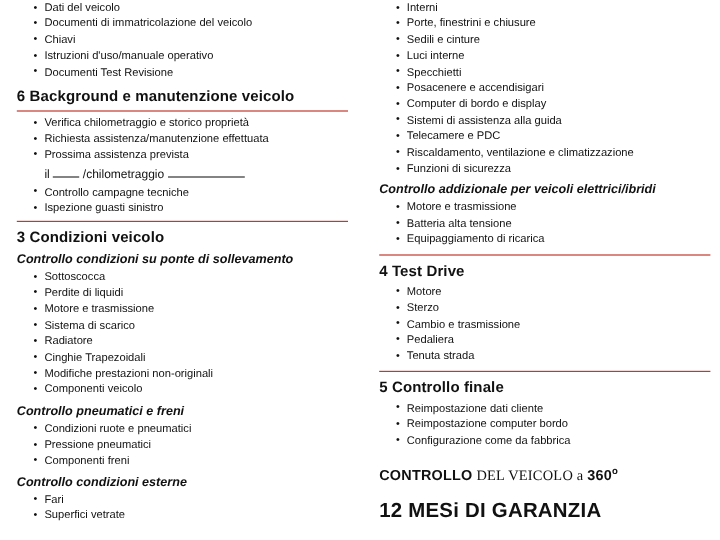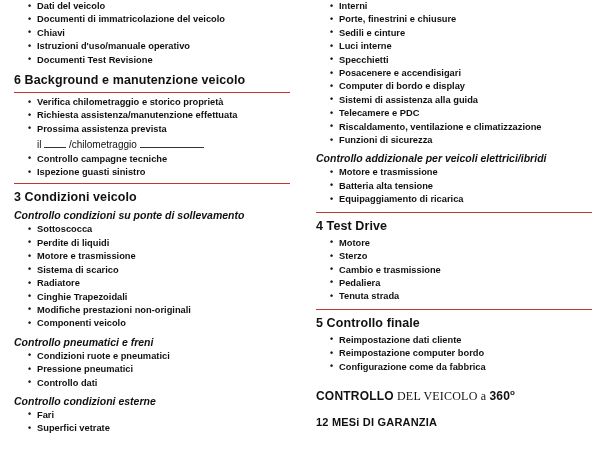--- a/index.html
+++ b/index.html
@@ -40,21 +40,20 @@
   h3.subsection {
     font-size: 10.5px;
     font-weight: bold;
     font-style: italic;
     margin: 5px 0 2px 0;
   }
   ul.bullets {
     list-style: none;
     margin: 0 0 2px 0;
     padding: 0 0 0 14px;
-    font-weight: bold;
   }
   ul.bullets > li {
     position: relative;
     font-size: 9.3px;
     line-height: 13.4px;
     padding-left: 9px;
     margin: 0;
     white-space: nowrap;
   }
   ul.bullets > li::before {
@@ -97,21 +96,21 @@
   }
   .footer-line .thin {
     font-weight: normal;
     font-family: Liberation Serif, serif;
   }
   .deg {
     font-size: 8px;
     vertical-align: super;
   }
   .footer-line2 {
-    font-size: 11px;
+    font-size: 17px;
     font-weight: bold;
     margin: 12px 0 0 0;
     letter-spacing: 0.2px;
   }
   .clip-top {
     margin-top: -3px;
   }
 </style>
 </head>
 <body>
@@ -159,21 +158,21 @@
       <li>Radiatore</li>
       <li>Cinghie Trapezoidali</li>
       <li>Modifiche prestazioni non-originali</li>
       <li>Componenti veicolo</li>
     </ul>
 
     <h3 class="subsection">Controllo pneumatici e freni</h3>
     <ul class="bullets">
       <li>Condizioni ruote e pneumatici</li>
       <li>Pressione pneumatici</li>
-      <li>Controllo dati</li>
+      <li>Componenti freni</li>
     </ul>
 
     <h3 class="subsection">Controllo condizioni esterne</h3>
     <ul class="bullets">
       <li>Fari</li>
       <li>Superfici vetrate</li>
 
     </ul>
 
   </div>

